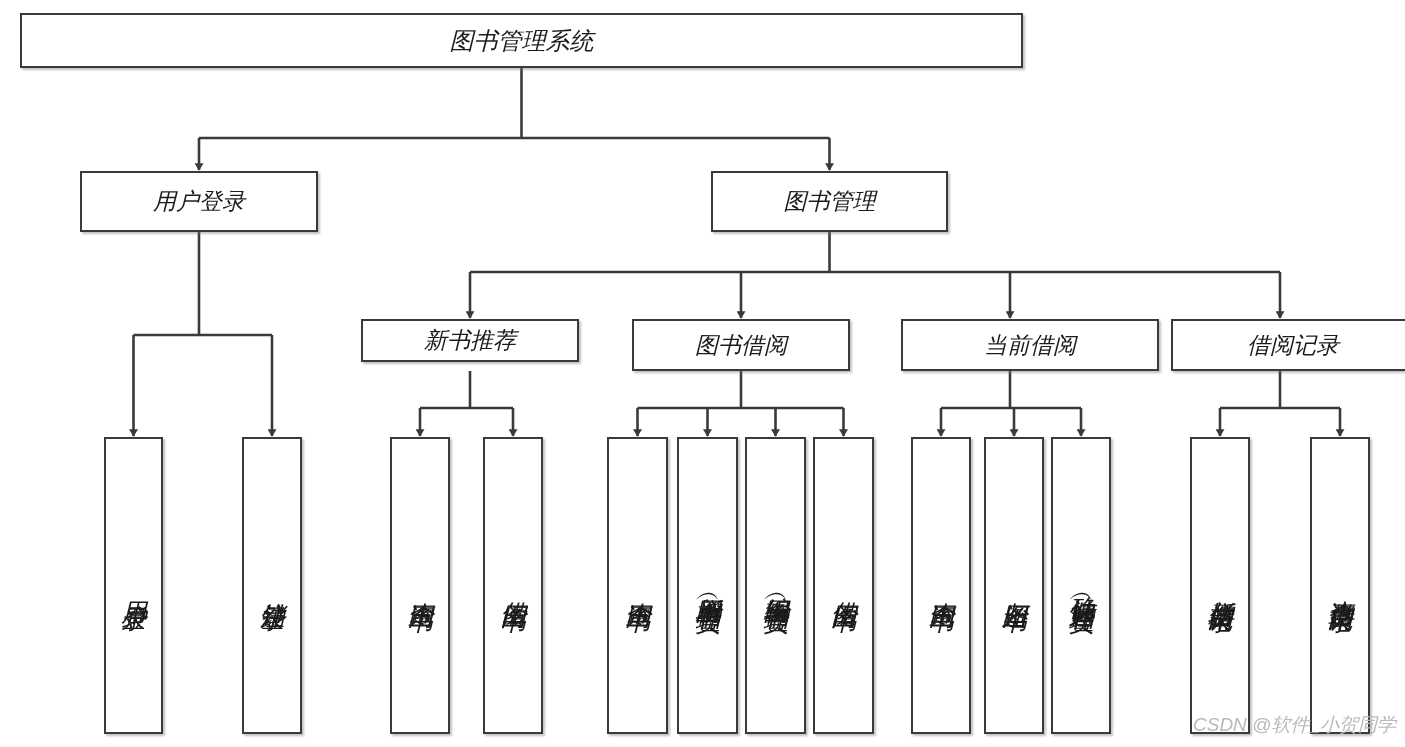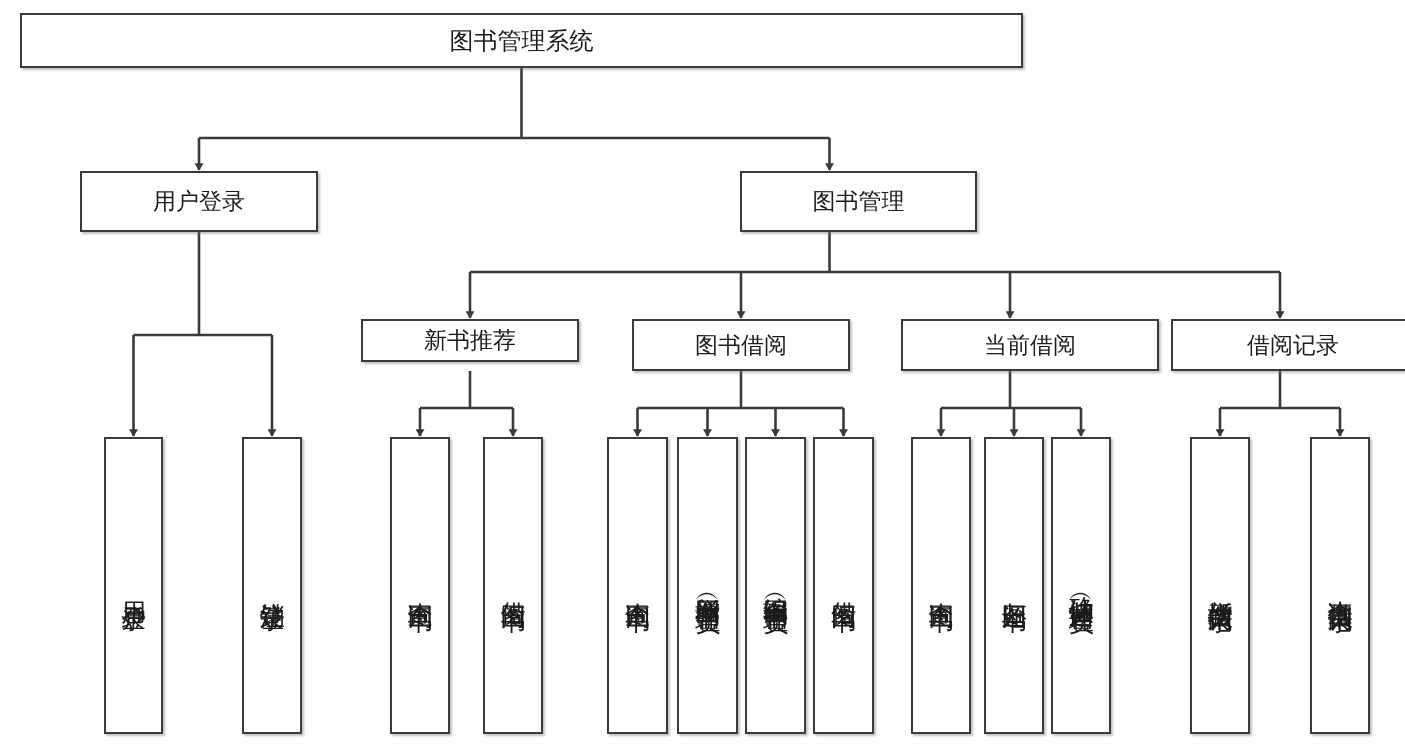--- a/index.html
+++ b/index.html
@@ -10,20 +10,21 @@
   }
   body {
     font-family: "Liberation Sans", "DejaVu Sans", sans-serif;
   }
   #canvas {
     position: relative;
     width: 1405px;
     height: 747px;
     background: #ffffff;
     overflow: hidden;
+    font-style: italic;
   }
   #edges {
     position: absolute;
     left: 0;
     top: 0;
     width: 1405px;
     height: 747px;
     pointer-events: none;
   }
   .node {
@@ -120,21 +121,21 @@
       </g>
   </svg>
 
   <div id="nodes">
       <div class="node horiz root" style="left: 20px; top: 13px; width: 1003px; height: 55px;">
         <span class="label">图书管理系统</span>
       </div>
       <div class="node horiz" style="left: 80px; top: 171px; width: 238px; height: 61px;">
         <span class="label">用户登录</span>
       </div>
-      <div class="node horiz" style="left: 711px; top: 171px; width: 237px; height: 61px; margin-left: 29px;">
+      <div class="node horiz" style="left: 711px; top: 171px; width: 237px; height: 61px;">
         <span class="label">图书管理</span>
       </div>
       <div class="node horiz" style="left: 361px; top: 319px; width: 218px; height: 43px;">
         <span class="label">新书推荐</span>
       </div>
       <div class="node horiz" style="left: 632px; top: 319px; width: 218px; height: 52px;">
         <span class="label">图书借阅</span>
       </div>
       <div class="node horiz" style="left: 901px; top: 319px; width: 258px; height: 52px;">
         <span class="label">当前借阅</span>
@@ -176,13 +177,14 @@
         <span class="label">确认归还（管理员）</span>
       </div>
       <div class="node vert" style="left: 1190px; top: 437px; width: 60px; height: 297px;">
         <span class="label">新增借阅记录</span>
       </div>
       <div class="node vert" style="left: 1310px; top: 437px; width: 60px; height: 297px;">
         <span class="label">查询借阅记录</span>
       </div>
     </div>
 
+  <div id="watermark" style="left: 1193px; top: 712px;">CSDN @软件_小贺同学</div>
 </div>
 
 </body></html>

